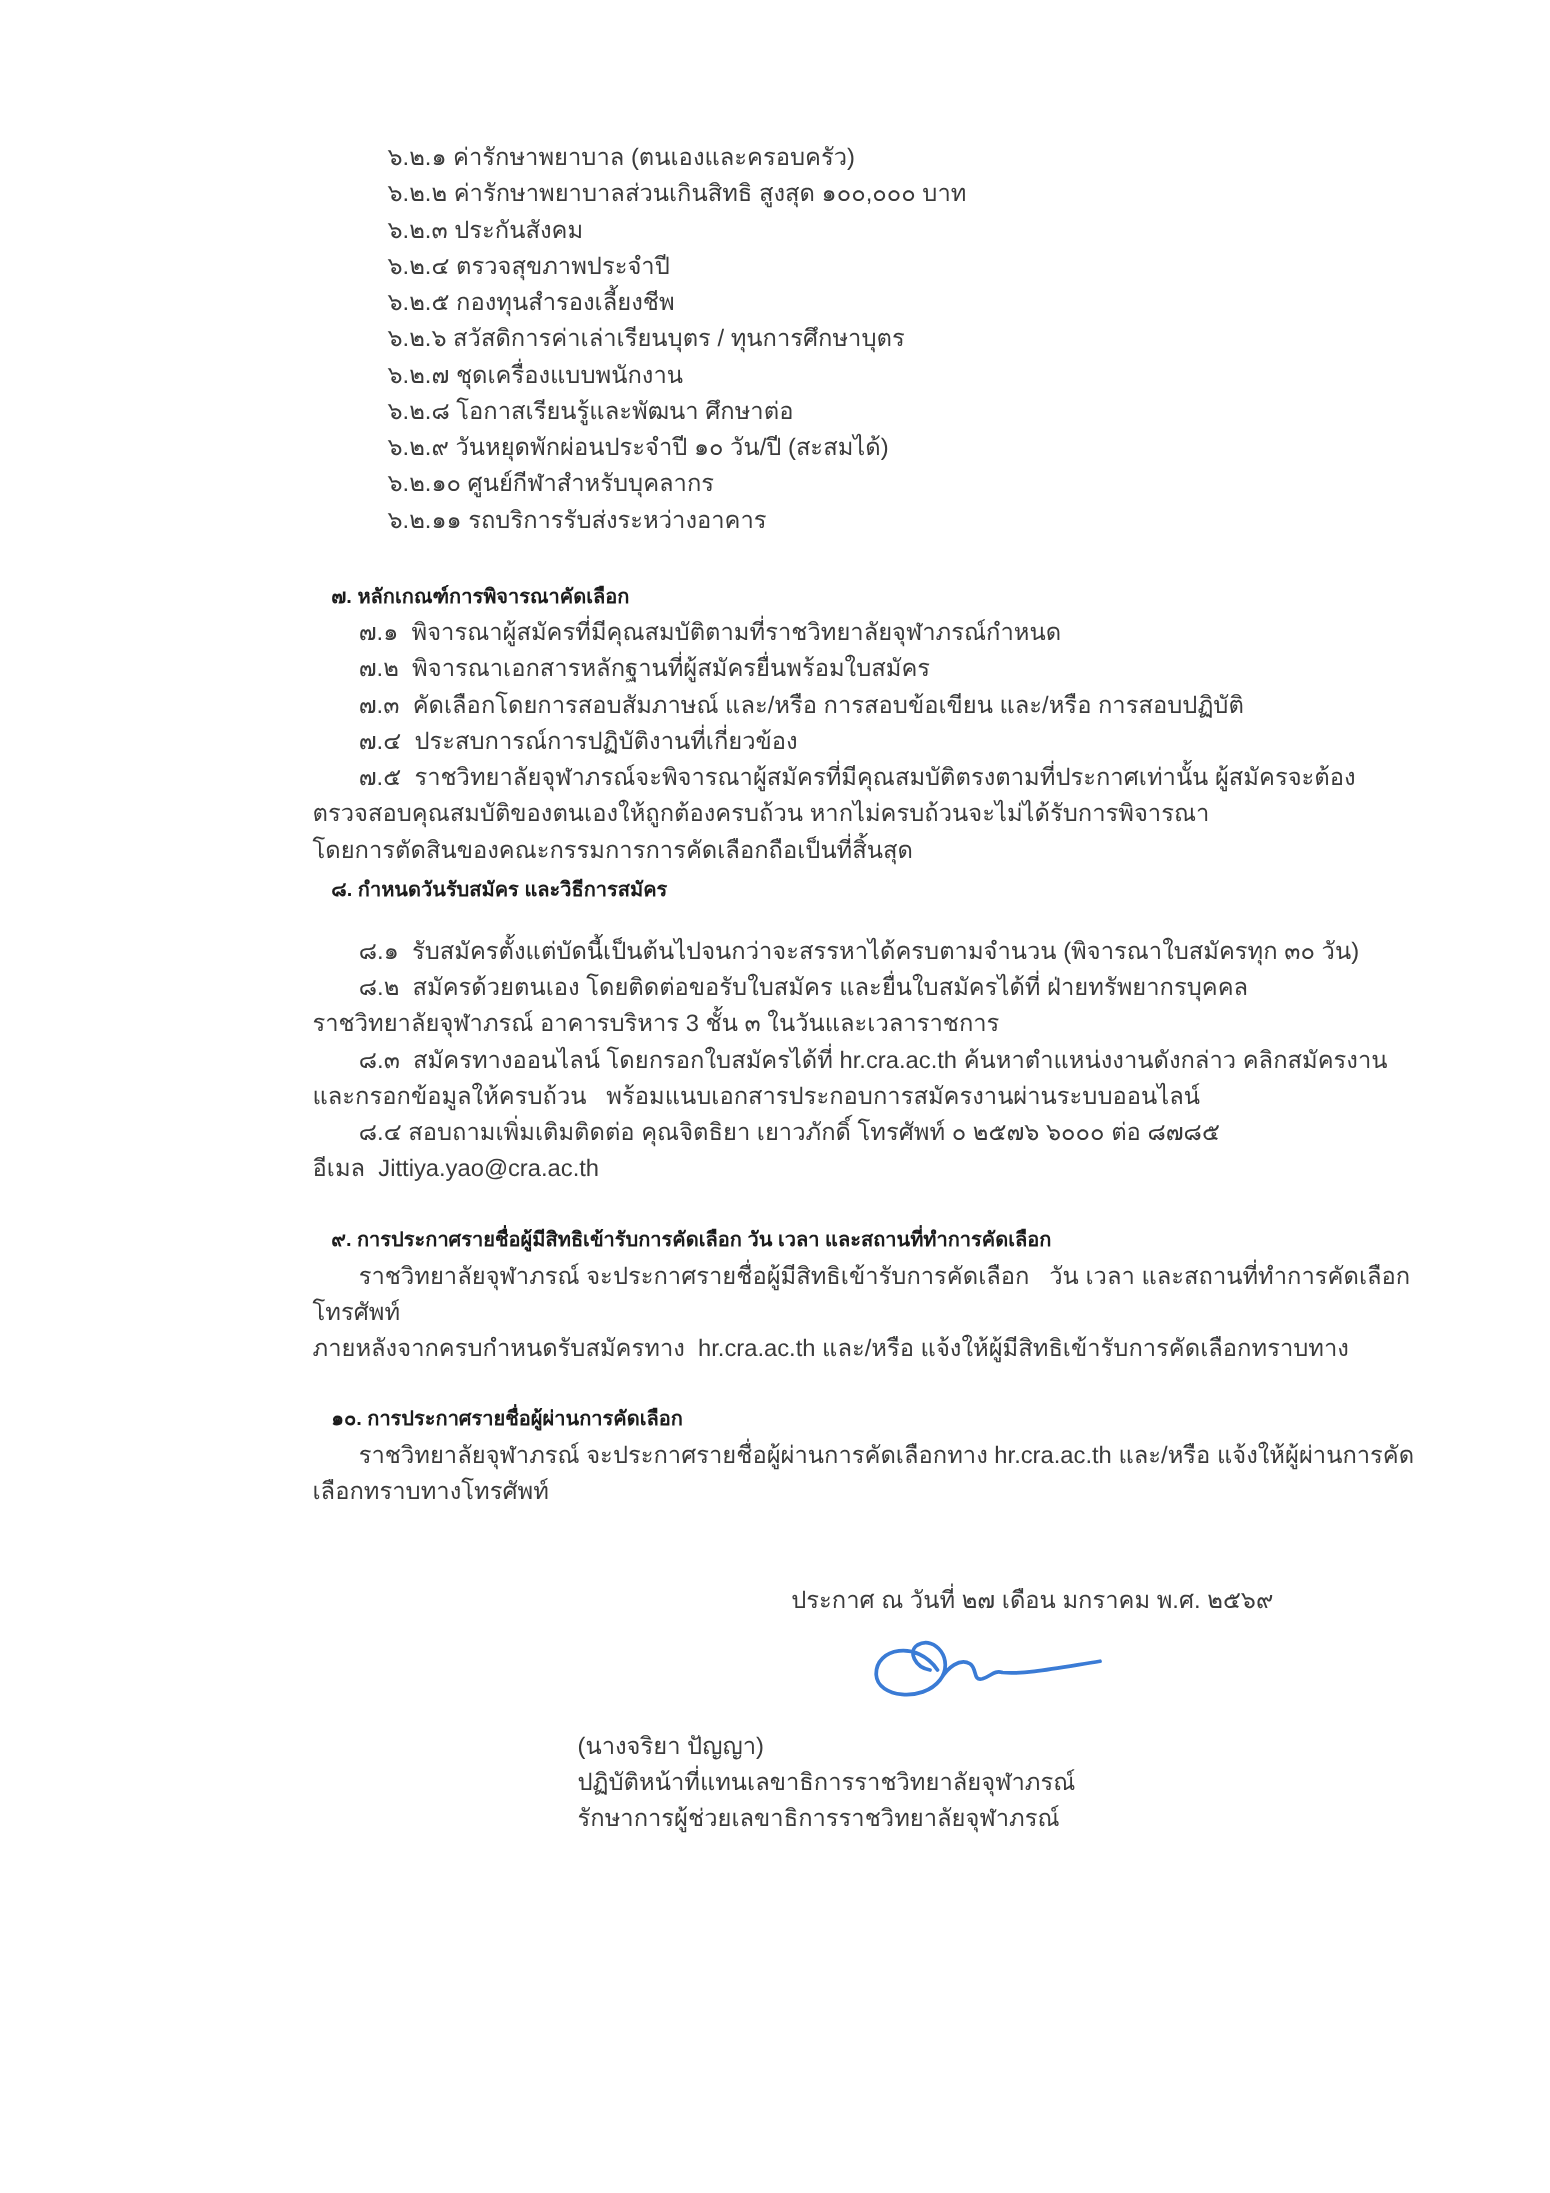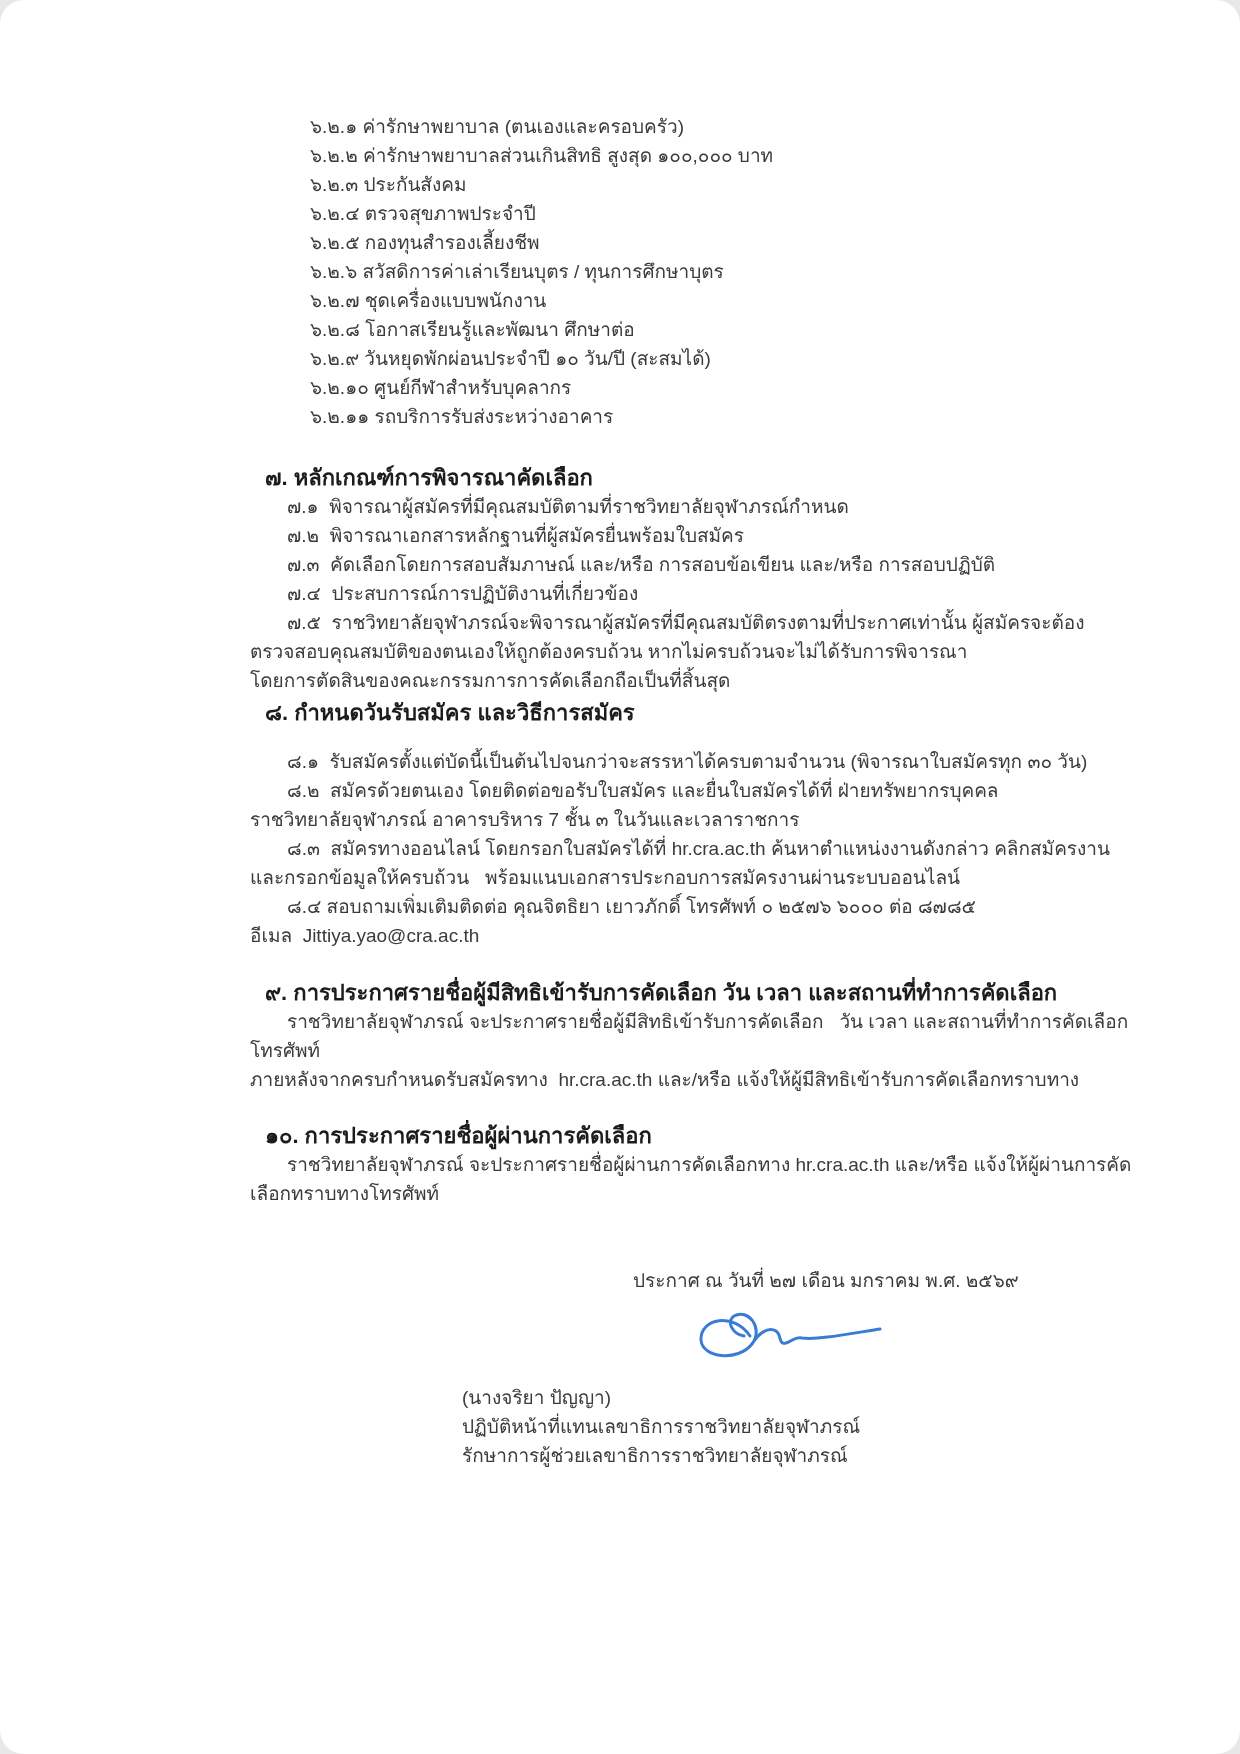--- a/index.html
+++ b/index.html
@@ -6,29 +6,28 @@
   .page {
     position:relative;
     width:1240px;
     height:1754px;
     background:#ffffff;
     margin:0 auto;
     font-family:"Liberation Sans", sans-serif;
     font-size:19px;
     color:#3b3b3b;
     overflow:hidden;
-    border-radius:24px;
   }
   .block { position:absolute; left:0; right:0; }
   .line { line-height:29px; height:29px; white-space:pre; }
   .pl-base { padding-left:250px; }   
   .pl-head { padding-left:265px; }   
   .pl-item { padding-left:287px; }   
   .pl-list { padding-left:310px; }   
-  .heading { font-weight:bold; color:#1c1c1c; font-size:22px; }
+  .heading { font-weight:bold; color:#1c1c1c; font-size:16px; }
   .center-block { position:absolute; }
   .sig-svg { position:absolute; left:688px; top:1296px; }
 </style>
 </head>
 <body>
 
 <div class="page">
 
   <div class="block" style="top:112px">
     <div class="line pl-list">๖.๒.๑ ค่ารักษาพยาบาล (ตนเองและครอบครัว)</div>
@@ -56,21 +55,21 @@
     <div class="line pl-base">ตรวจสอบคุณสมบัติของตนเองให้ถูกต้องครบถ้วน หากไม่ครบถ้วนจะไม่ได้รับการพิจารณา</div>
     <div class="line pl-base">โดยการตัดสินของคณะกรรมการการคัดเลือกถือเป็นที่สิ้นสุด</div>
   </div>
 
   <div class="block" style="top:698px">
     <div class="line pl-head heading">๘. กำหนดวันรับสมัคร และวิธีการสมัคร</div>
   </div>
   <div class="block" style="top:747px">
     <div class="line pl-item">๘.๑  รับสมัครตั้งแต่บัดนี้เป็นต้นไปจนกว่าจะสรรหาได้ครบตามจำนวน (พิจารณาใบสมัครทุก ๓๐ วัน)</div>
     <div class="line pl-item">๘.๒  สมัครด้วยตนเอง โดยติดต่อขอรับใบสมัคร และยื่นใบสมัครได้ที่ ฝ่ายทรัพยากรบุคคล</div>
-    <div class="line pl-base">ราชวิทยาลัยจุฬาภรณ์ อาคารบริหาร 7 ชั้น ๓ ในวันและเวลาราชการ</div>
+    <div class="line pl-base">ราชวิทยาลัยจุฬาภรณ์ อาคารบริหาร 3 ชั้น ๓ ในวันและเวลาราชการ</div>
     <div class="line pl-item">๘.๓  สมัครทางออนไลน์ โดยกรอกใบสมัครได้ที่ hr.cra.ac.th ค้นหาตำแหน่งงานดังกล่าว คลิกสมัครงาน</div>
     <div class="line pl-base">และกรอกข้อมูลให้ครบถ้วน   พร้อมแนบเอกสารประกอบการสมัครงานผ่านระบบออนไลน์</div>
     <div class="line pl-item">๘.๔ สอบถามเพิ่มเติมติดต่อ คุณจิตธิยา เยาวภักดิ์ โทรศัพท์ ๐ ๒๕๗๖ ๖๐๐๐ ต่อ ๘๗๘๕</div>
     <div class="line pl-base">อีเมล  Jittiya.yao@cra.ac.th</div>
   </div>
 
   <div class="block" style="top:978px">
     <div class="line pl-head heading">๙. การประกาศรายชื่อผู้มีสิทธิเข้ารับการคัดเลือก วัน เวลา และสถานที่ทำการคัดเลือก</div>
   </div>
   <div class="block" style="top:1007px">

